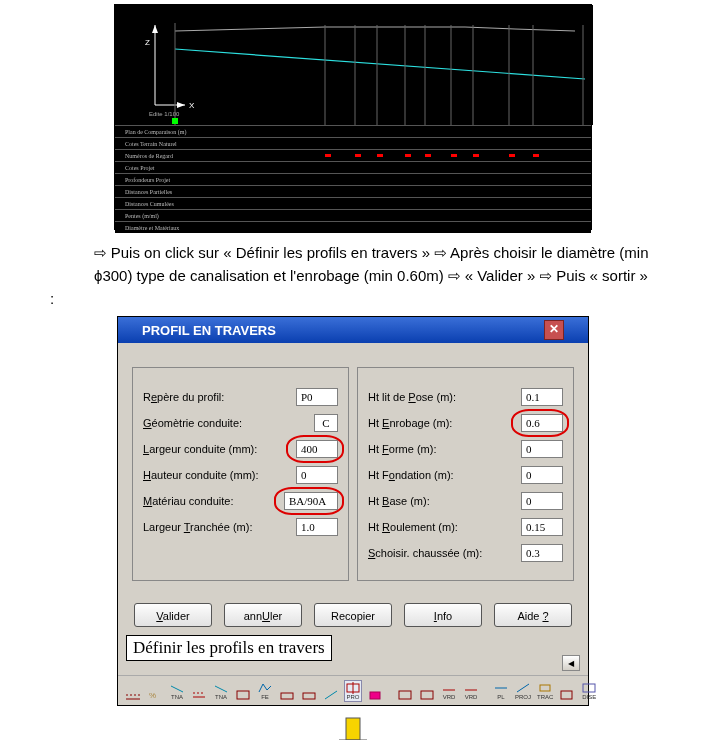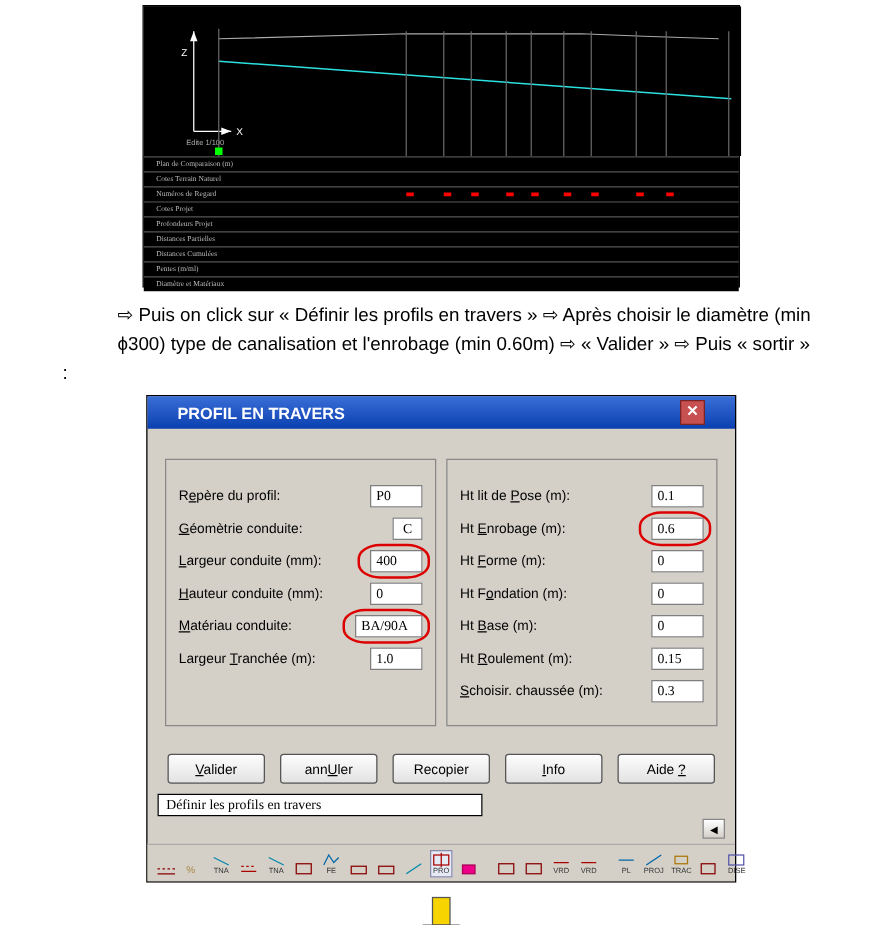--- a/index.html
+++ b/index.html
@@ -147,25 +147,25 @@
     font-family: Tahoma, Arial, sans-serif;
     text-align: center;
     line-height: 22px;
     border-radius: 3px;
   }
   .btn .u { text-decoration: underline; }
 
   
   .deflabel {
     margin: 8px 11px 0 8px;
-    width: 260px;
+    width: 206px;
     border: 1px solid #000;
     padding: 2px 6px;
     font-family: "Times New Roman", serif;
-    font-size: 11px;
+    font-size: 17px;
     background: #fff;
   }
   .scrright {
     position: absolute;
     right: 8px;
     bottom: 34px;
     width: 18px; height: 16px;
     border: 1px solid #888;
     background: linear-gradient(#fff,#d4d0c8);
     display: flex; align-items: center; justify-content: center;

